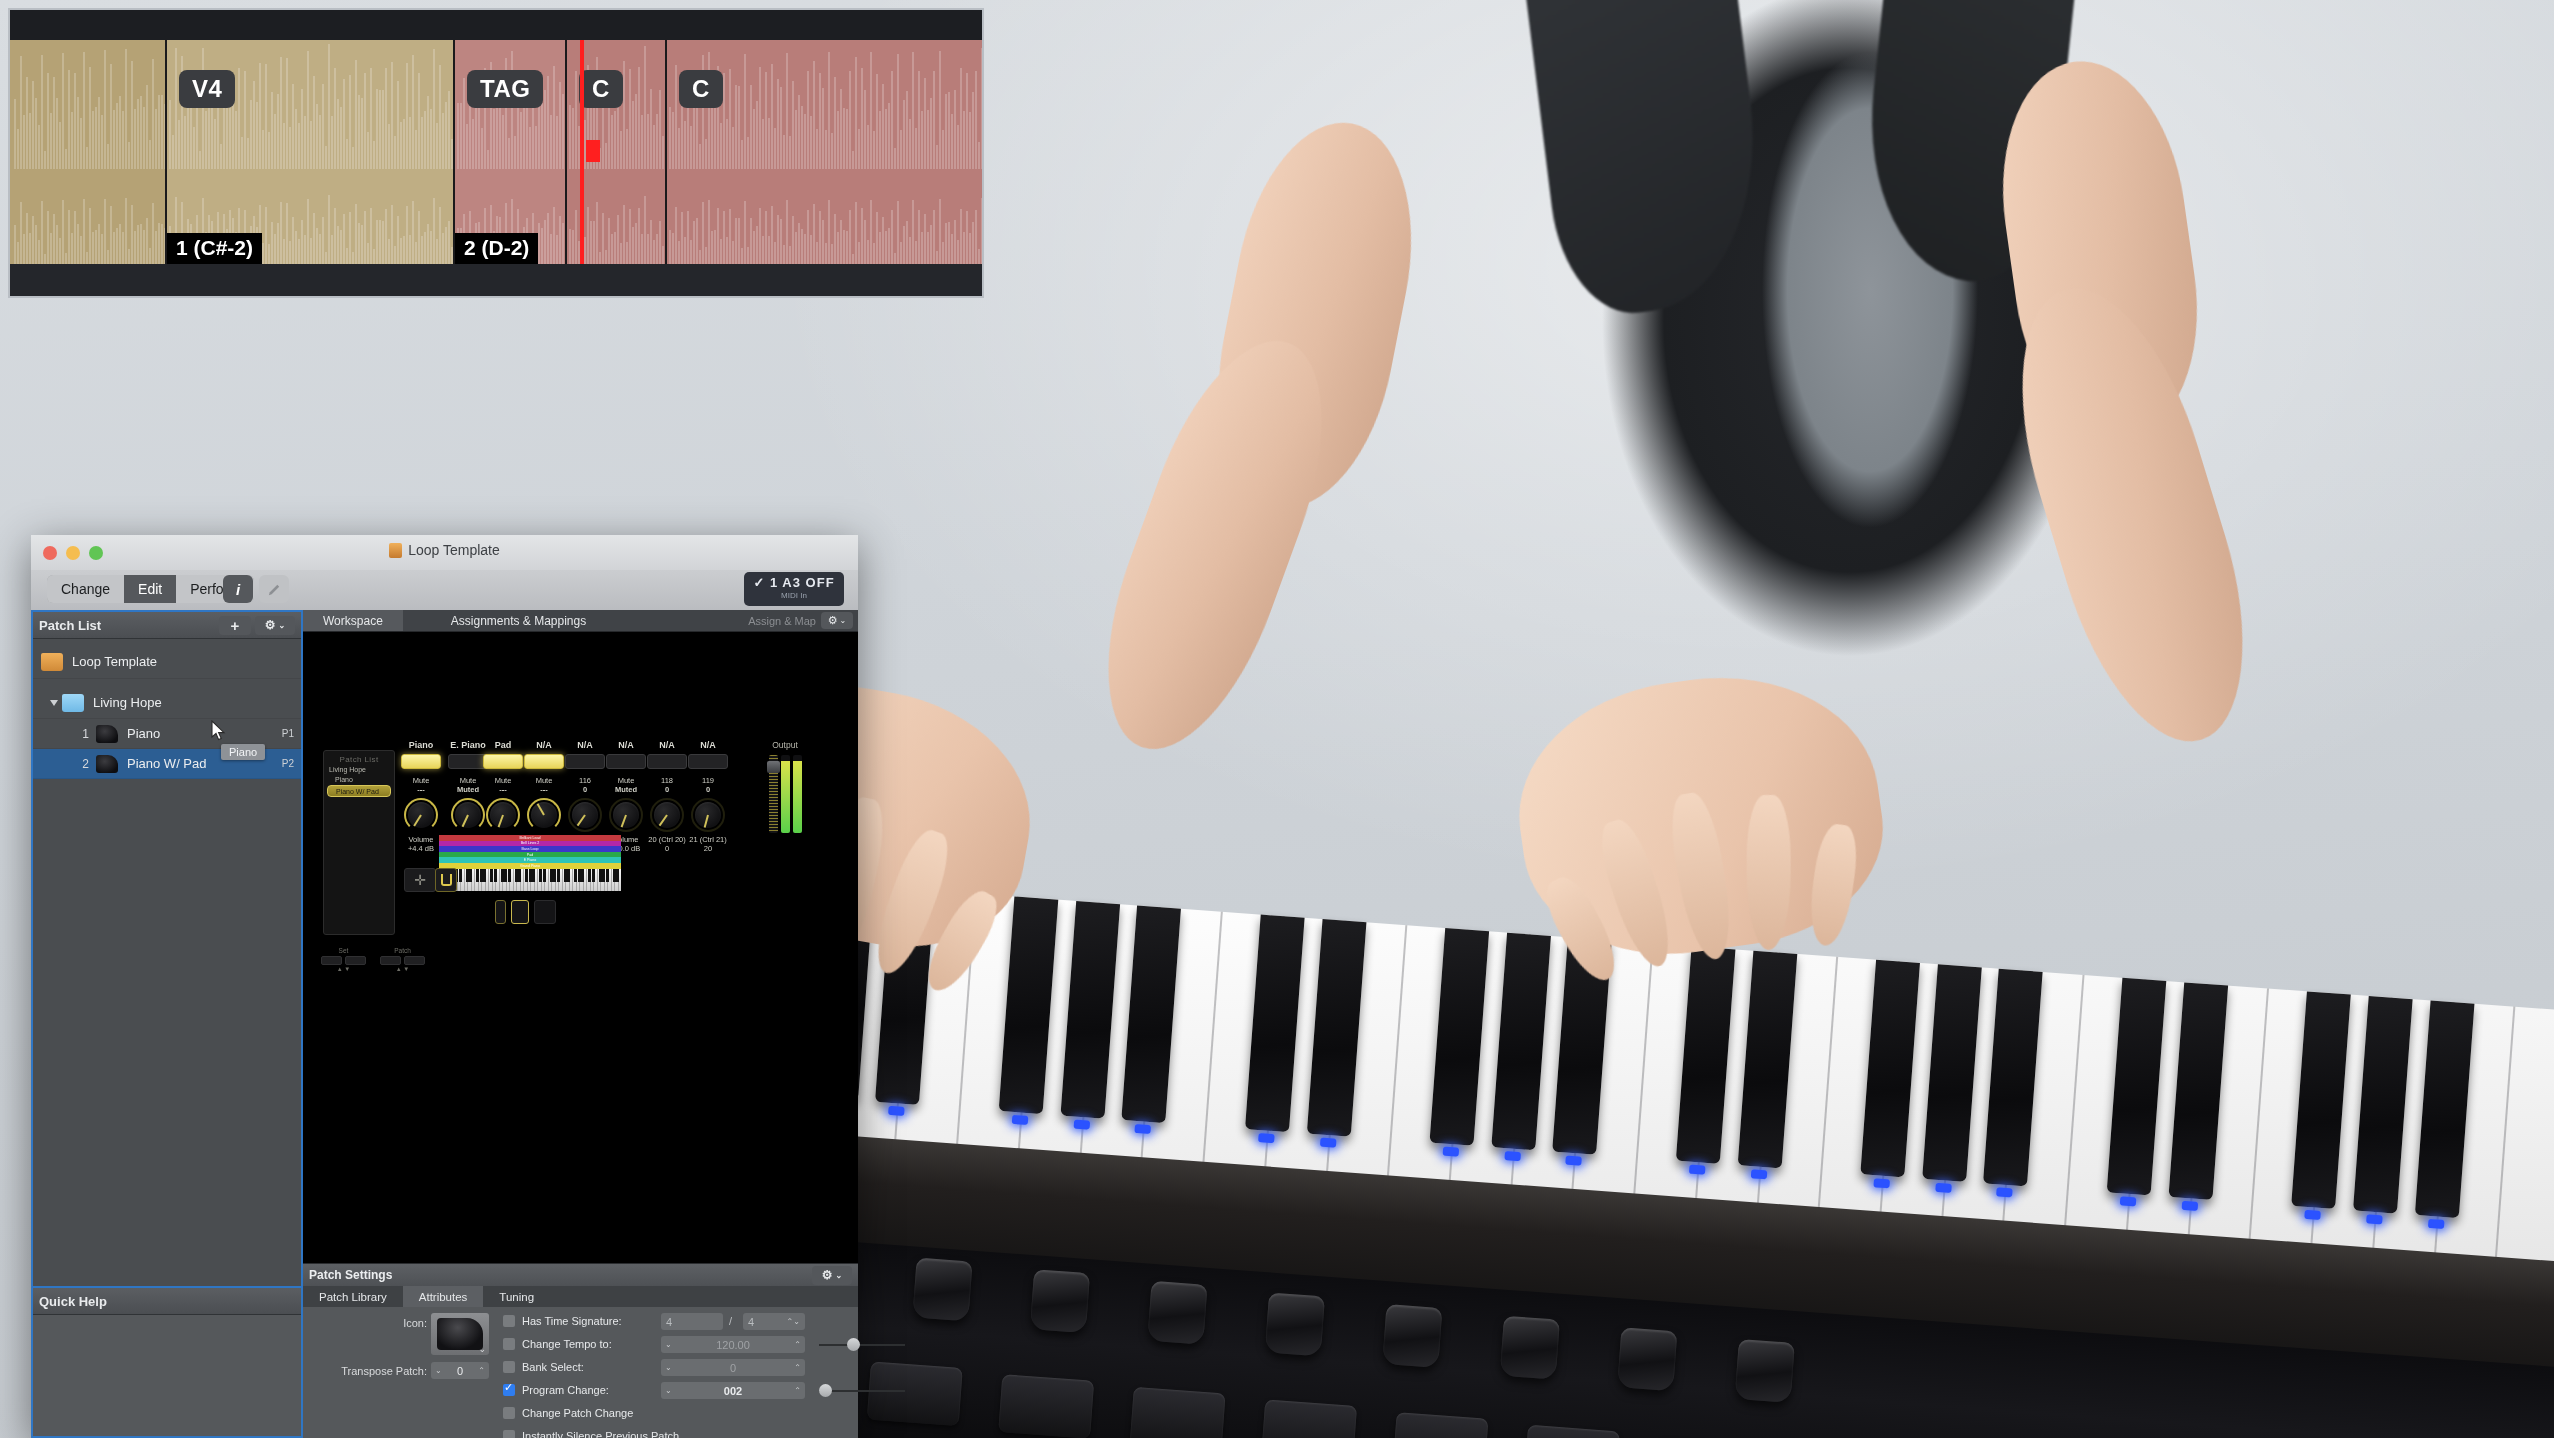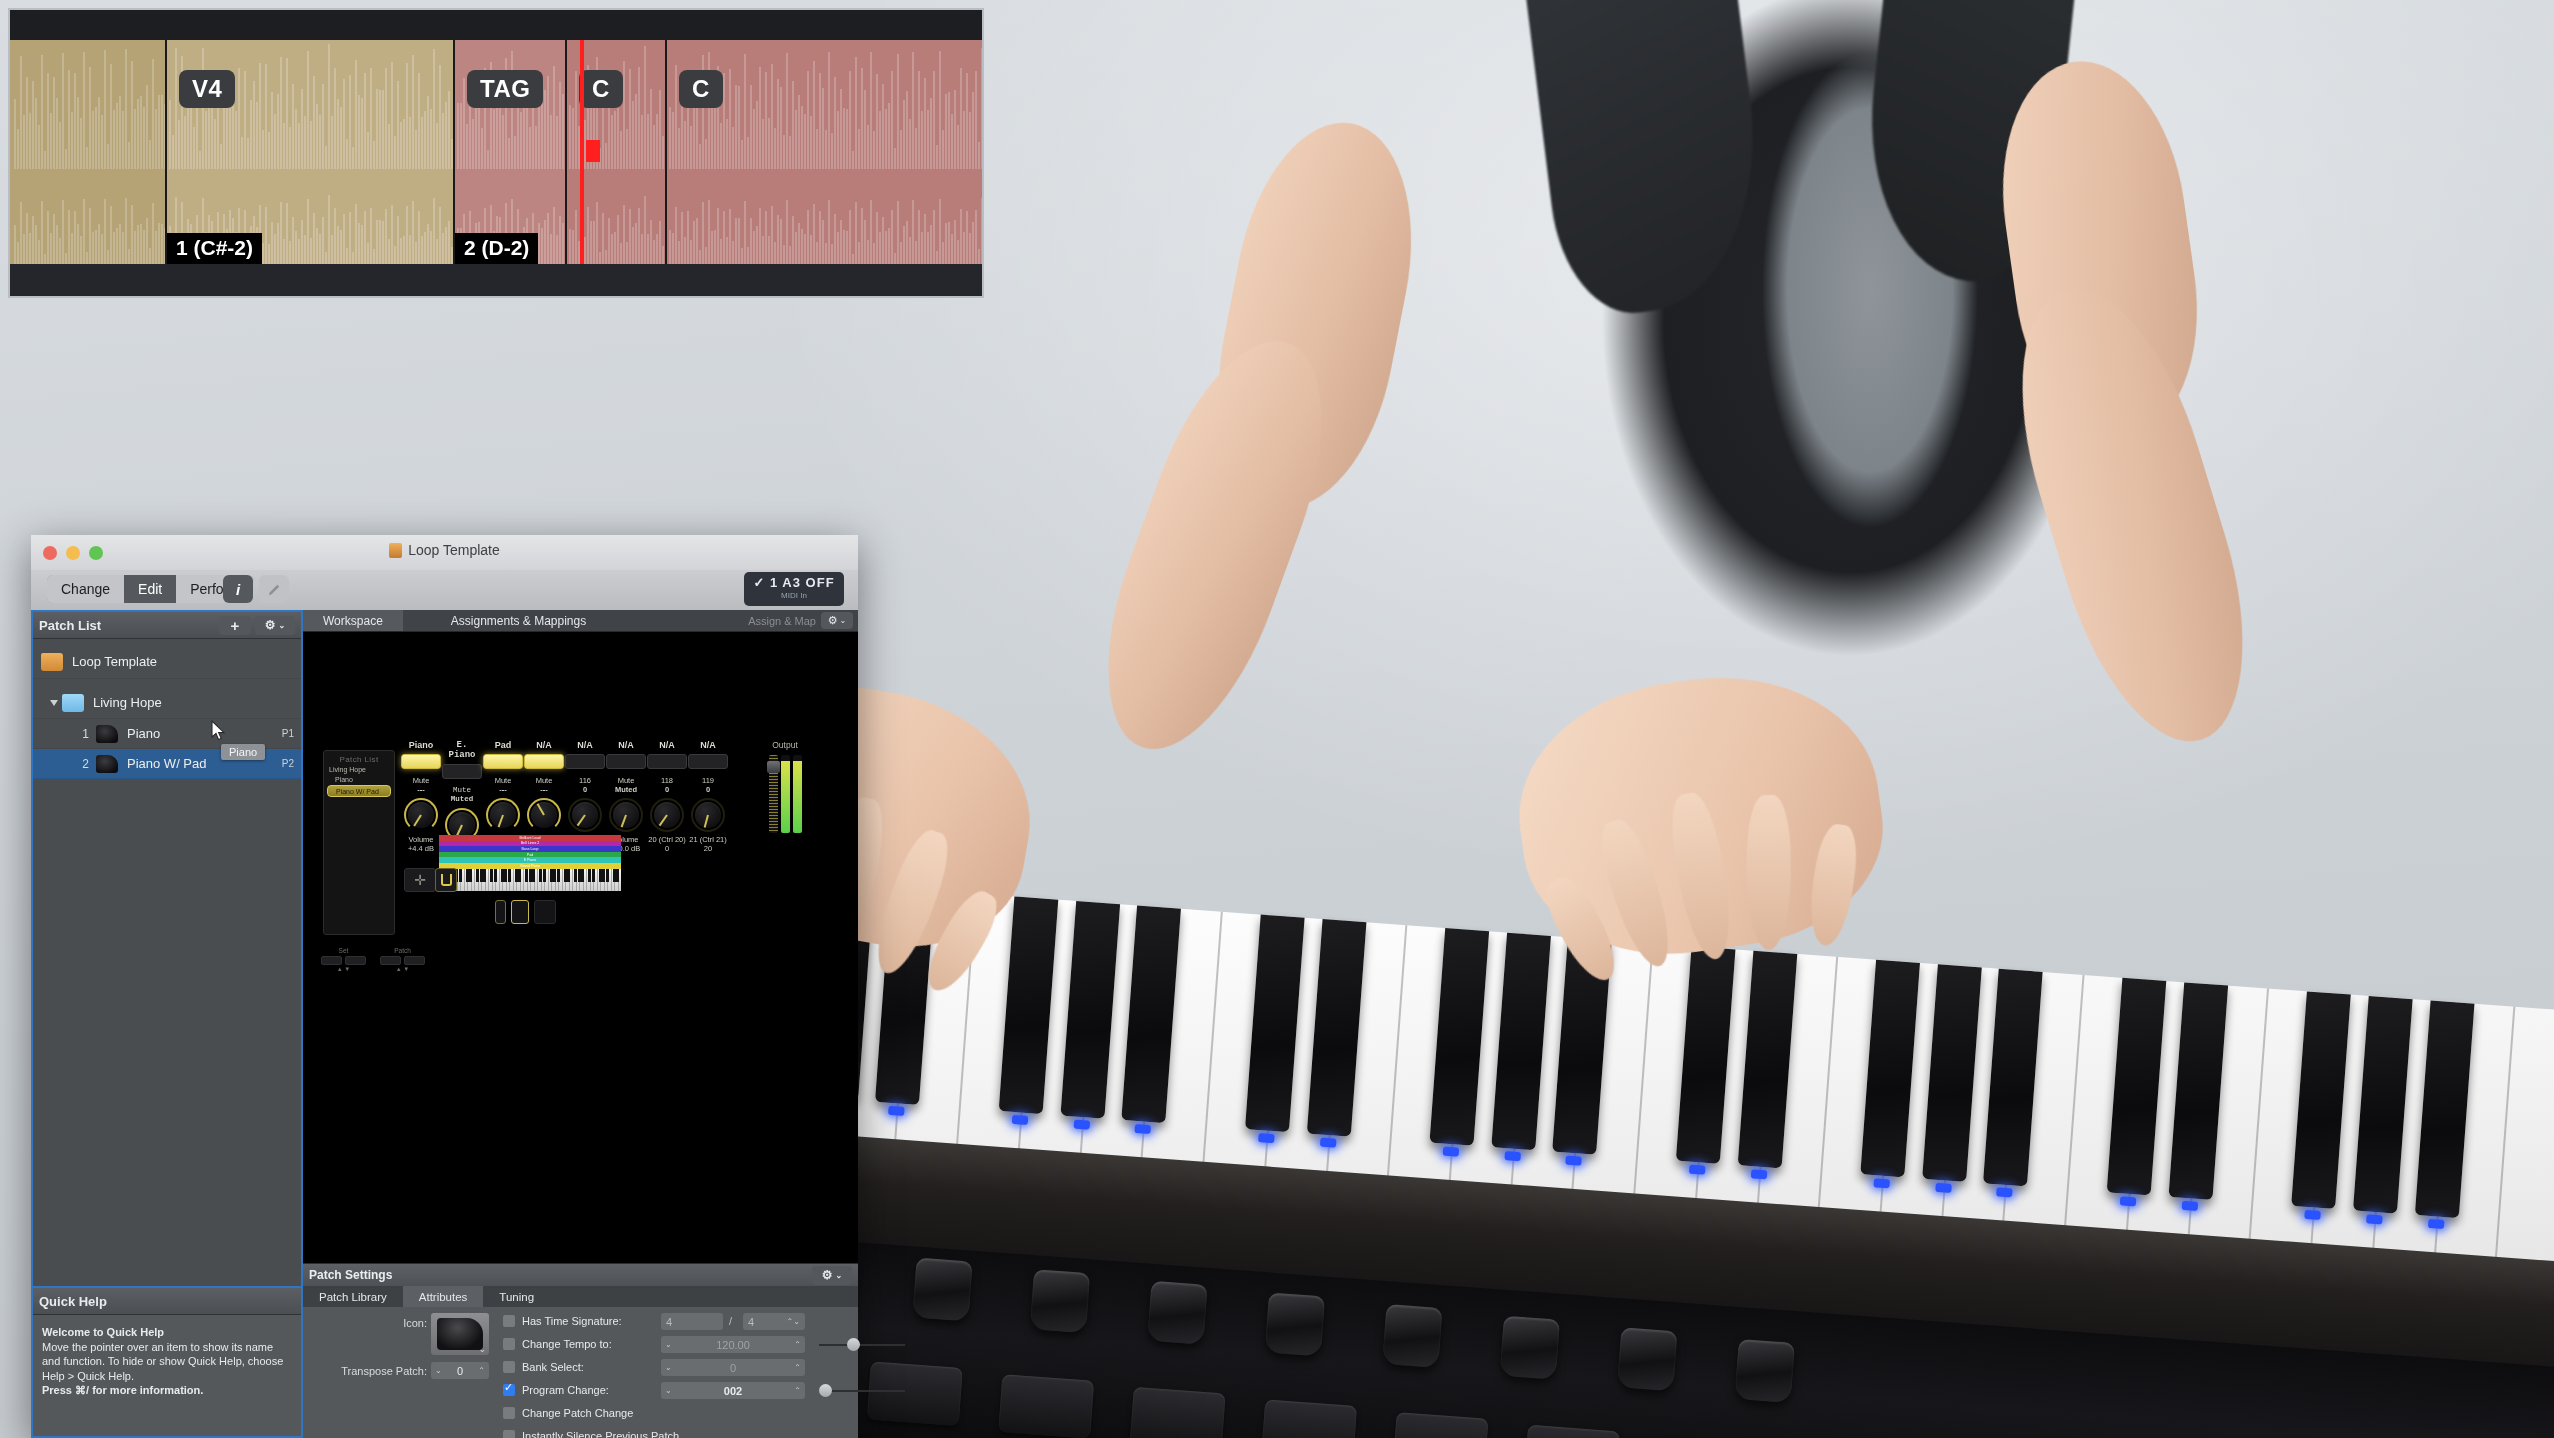--- a/index.html
+++ b/index.html
@@ -1128,25 +1128,20 @@
             <div class="cursor" style="left: 180px; top: 110px;"><svg width="16" height="22" viewBox="0 0 16 22">
                 <path d="M1 1 L1 17 L5 13.5 L7.6 19.6 L10.2 18.4 L7.6 12.6 L13 12.6 Z" fill="#fff" stroke="#2a2a2a" stroke-width="1.1"></path>
               </svg></div>
             <div class="tooltip" style="left: 190px; top: 134px;">Piano</div>
           </div>
 
         <div class="quickhelp">
           <div class="panel-hdr">
             <span>Quick Help</span>
           </div>
-          <div class="qh-body">
-            <b>Welcome to Quick Help</b>
-            <span>Move the pointer over an item to show its name and function. To hide or show Quick Help, choose Help &gt; Quick Help.</span>
-            <b>Press ⌘/ for more information.</b>
-          </div>
         </div>
       </div>
 
       <div class="right-col">
         <div class="ws-tabs">
           <div class="ws-tab on">Workspace</div>
           <div class="ws-tab">Assignments &amp; Mappings</div>
           <div class="ws-right">
             <span class="ws-assign">Assign &amp; Map</span>
             <span class="ws-gear">
@@ -1186,21 +1181,21 @@
                 <div class="ch-name">Piano</div>
                 <div class="ch-btn on"></div>
                 <div class="ch-lbl"><span>Mute</span><br><b>---</b></div>
                 <div class="knob-w">
                   <div class="knob-ring lit"></div>
                   <div class="knob-k"></div>
                   <div class="knob-p" style="transform:translate(-50%,0) rotate(392deg)"></div>
                 </div>
                 <div class="ch-val"><span>Volume</span><br><span>+4.4 dB</span></div>
               </div>
-              <div class="ch" style="left: 41px; font-family: Liberation Mono, monospace;">
+              <div class="ch" style="left: 47px;">
                 <div class="ch-name">E. Piano</div>
                 <div class="ch-btn"></div>
                 <div class="ch-lbl"><span>Mute</span><br><b>Muted</b></div>
                 <div class="knob-w">
                   <div class="knob-ring lit"></div>
                   <div class="knob-k"></div>
                   <div class="knob-p" style="transform:translate(-50%,0) rotate(385deg)"></div>
                 </div>
                 <div class="ch-val"><span>Volume</span><br><span>+3.9 dB</span></div>
               </div>

